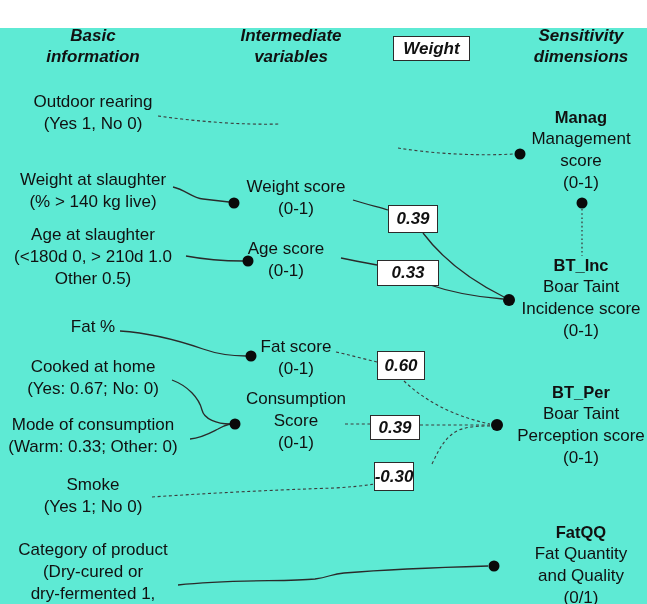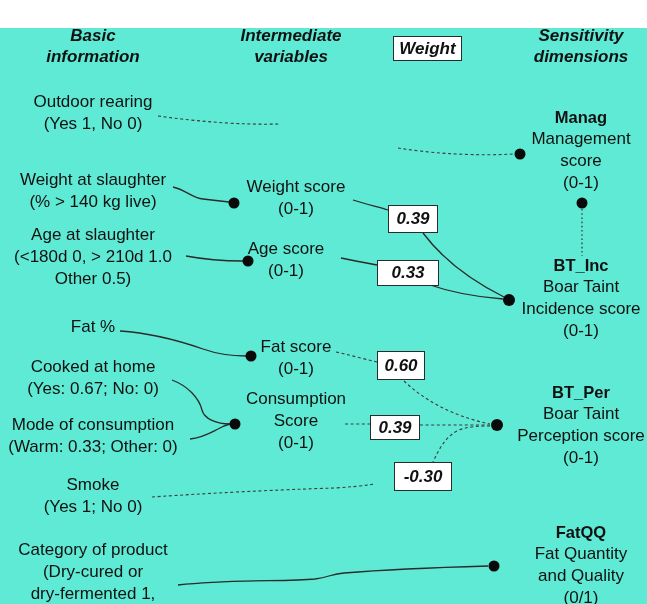--- a/index.html
+++ b/index.html
@@ -92,21 +92,21 @@
       <circle cx="509" cy="272" r="6"></circle>
       <circle cx="497" cy="397" r="6"></circle>
       <circle cx="494" cy="538" r="5.5"></circle>
     </g>
   </svg>
 
   <div class="hdr" style="left:13px; top:-3px; width:160px">Basic
 information</div>
   <div class="hdr" style="left:211px; top:-3px; width:160px">Intermediate
 variables</div>
-  <div class="boxed" style="left:393px; top:8px; width:69px; height:25px">
+  <div class="boxed" style="left:393px; top:8px; width:77px; height:25px">
     <span>Weight</span>
   </div>
   <div class="hdr" style="left:501px; top:-3px; width:160px">Sensitivity
 dimensions</div>
 
   <div class="blk" style="left:-2px; top:63px;  width:190px">Outdoor rearing
 (Yes 1, No 0)</div>
   <div class="blk" style="left:-2px; top:141px; width:190px">Weight at slaughter
 (% &gt; 140 kg live)</div>
   <div class="blk" style="left:-2px; top:196px; width:190px">Age at slaughter
@@ -140,21 +140,21 @@
     </div>
   <div class="boxed" style="left:377px; top:232px; width:62px; height:26px">
       <span>0.33</span>
     </div>
   <div class="boxed" style="left:377px; top:323px; width:48px; height:29px">
       <span>0.60</span>
     </div>
   <div class="boxed" style="left:370px; top:387px; width:50px; height:25px">
       <span>0.39</span>
     </div>
-  <div class="boxed" style="left:394px; top:434px; width:58px; height:29px">
+  <div class="boxed" style="left:374px; top:434px; width:40px; height:29px">
       <span>-0.30</span>
     </div>
 
   <div class="sens" style="left:501px; top:78px">
     <div class="code">Manag</div>
     <div class="lines">Management
 score
 (0-1)</div>
   </div>
   <div class="sens" style="left:501px; top:226px">

